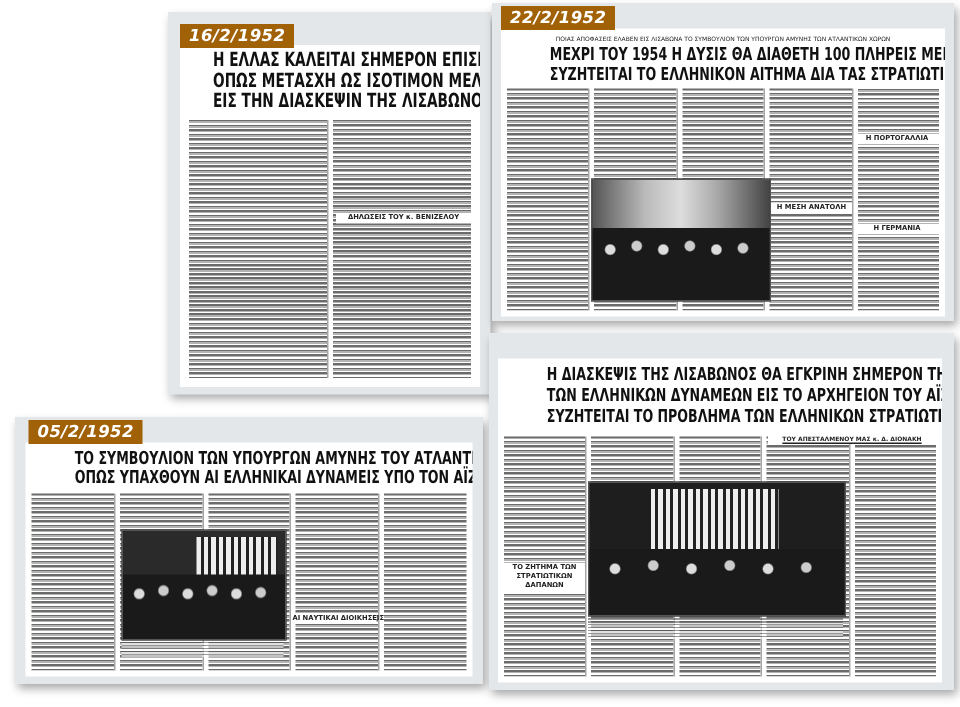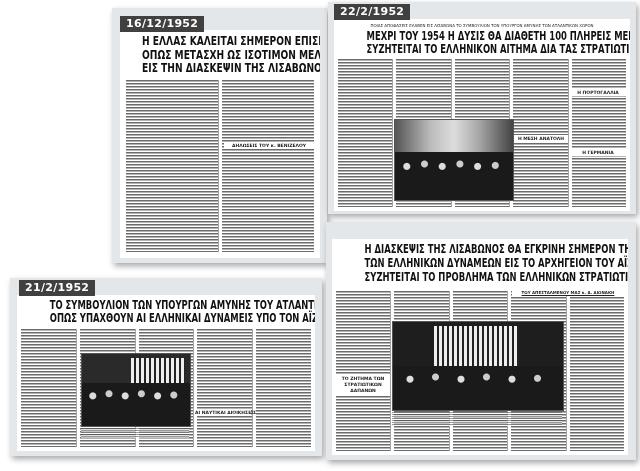--- a/index.html
+++ b/index.html
@@ -1,19 +1,19 @@
 <!DOCTYPE html>
 <html><head>
 <meta charset="utf-8">
 <style>
   html,body{margin:0;padding:0;}
   body{width:640px;height:471px;background:#ffffff;position:relative;overflow:hidden;font-family:"Liberation Sans",sans-serif;}
   .frame{position:absolute;background:#e4e7ea;box-shadow:2px 3px 6px rgba(0,0,0,0.35);}
   .clip{position:absolute;background:#ffffff;overflow:hidden;}
-  .date{position:absolute;background:#404040;color:#fff;font-family:"DejaVu Sans",sans-serif;font-weight:bold;font-size:11px;line-height:16px;padding:0 6px;letter-spacing:0.3px;}
+  .date{position:absolute;background:#a16207;color:#fff;font-family:"DejaVu Sans",sans-serif;font-weight:bold;font-size:11px;line-height:16px;padding:0 6px;letter-spacing:0.3px;font-style:italic;}
   .head{font-family:"DejaVu Sans Condensed","DejaVu Sans",sans-serif;font-weight:bold;color:#111;text-align:center;line-height:1.05;transform:scaleX(0.78);transform-origin:center top;white-space:nowrap;}
   .kicker{font-family:"DejaVu Sans",sans-serif;font-size:4px;color:#222;text-align:center;white-space:nowrap;}
   .cols{position:absolute;display:flex;gap:3px;}
   .col{flex:1;border-right:1px solid #888;background:
       repeating-linear-gradient(180deg,#3a3a3a 0 1px,#9a9a9a 1px 2px,#ffffff 2px 3px);
       opacity:0.75;}
   .col:last-child{border-right:none;}
   .photo{position:absolute;background:#2a2a2a;border:1px solid #555;}
   .photo .wall{position:absolute;left:0;right:0;top:0;height:45%;background:linear-gradient(90deg,#555,#bbb 30%,#ddd 50%,#aaa 70%,#444);}
   .photo .people{position:absolute;left:0;right:0;bottom:0;height:60%;background:
@@ -37,21 +37,21 @@
       <div class="head" style="font-size:13px;">Η ΕΛΛΑΣ ΚΑΛΕΙΤΑΙ ΣΗΜΕΡΟΝ ΕΠΙΣΗΜΩΣ</div>
       <div class="head" style="font-size:13px;">ΟΠΩΣ ΜΕΤΑΣΧΗ ΩΣ ΙΣΟΤΙΜΟΝ ΜΕΛΟΣ</div>
       <div class="head" style="font-size:13px;">ΕΙΣ ΤΗΝ ΔΙΑΣΚΕΨΙΝ ΤΗΣ ΛΙΣΑΒΩΝΟΣ</div>
     </div>
     <div class="cols" style="left:6px;right:6px;top:50px;bottom:6px;">
       <div class="col"></div>
       <div class="col"></div>
     </div>
     <div class="subhead" style="left:104px;right:6px;top:112px;">ΔΗΛΩΣΕΙΣ ΤΟΥ κ. ΒΕΝΙΖΕΛΟΥ</div>
   </div>
-  <div class="date" style="left:8px;top:8px;">16/12/1952</div>
+  <div class="date" style="left:8px;top:8px;">16/2/1952</div>
 </div>
 
 <div class="frame" style="left:328px;top:2px;width:308px;height:212px;">
   <div class="clip" style="left:6px;top:17px;width:296px;height:192px;">
     <div class="kicker" style="position:absolute;left:0;right:0;top:4px;">ΠΟΙΑΣ ΑΠΟΦΑΣΕΙΣ ΕΛΑΒΕΝ ΕΙΣ ΛΙΣΑΒΩΝΑ ΤΟ ΣΥΜΒΟΥΛΙΟΝ ΤΩΝ ΥΠΟΥΡΓΩΝ ΑΜΥΝΗΣ ΤΩΝ ΑΤΛΑΝΤΙΚΩΝ ΧΩΡΩΝ</div>
     <div style="position:absolute;left:0;right:0;top:11px;">
       <div class="head" style="font-size:12px;">ΜΕΧΡΙ ΤΟΥ 1954 Η ΔΥΣΙΣ ΘΑ ΔΙΑΘΕΤΗ 100 ΠΛΗΡΕΙΣ ΜΕΡΑΡΧΙΑΣ</div>
       <div class="head" style="font-size:12px;">ΣΥΖΗΤΕΙΤΑΙ ΤΟ ΕΛΛΗΝΙΚΟΝ ΑΙΤΗΜΑ ΔΙΑ ΤΑΣ ΣΤΡΑΤΙΩΤΙΚΑΣ ΔΑΠΑΝΑΣ</div>
     </div>
     <div class="cols" style="left:4px;right:4px;top:40px;bottom:4px;">
@@ -85,21 +85,21 @@
       <div class="col"></div>
       <div class="col"></div>
     </div>
     <div class="photo" style="left:64px;top:58px;width:108px;height:72px;">
       <div class="flags" style="left:45%;right:5%;"></div>
       <div class="people"></div>
     </div>
     <div class="caption" style="left:64px;top:133px;width:108px;height:10px;"></div>
     <div class="subhead" style="left:178px;width:56px;top:114px;">ΑΙ ΝΑΥΤΙΚΑΙ ΔΙΟΙΚΗΣΕΙΣ</div>
   </div>
-  <div class="date" style="left:9px;top:2px;">21/2/1952</div>
+  <div class="date" style="left:9px;top:2px;">05/2/1952</div>
 </div>
 
 <div class="frame" style="left:326px;top:222px;width:310px;height:238px;">
   <div class="clip" style="left:6px;top:17px;width:296px;height:216px;">
     <div style="position:absolute;left:0;right:0;top:4px;">
       <div class="head" style="font-size:12px;line-height:1.15;">Η ΔΙΑΣΚΕΨΙΣ ΤΗΣ ΛΙΣΑΒΩΝΟΣ ΘΑ ΕΓΚΡΙΝΗ ΣΗΜΕΡΟΝ ΤΗΝ ΕΝΤΑΞΙΝ</div>
       <div class="head" style="font-size:12px;line-height:1.15;">ΤΩΝ ΕΛΛΗΝΙΚΩΝ ΔΥΝΑΜΕΩΝ ΕΙΣ ΤΟ ΑΡΧΗΓΕΙΟΝ ΤΟΥ ΑΪΖΕΝΧΑΟΥΕΡ</div>
       <div class="head" style="font-size:12px;line-height:1.15;">ΣΥΖΗΤΕΙΤΑΙ ΤΟ ΠΡΟΒΛΗΜΑ ΤΩΝ ΕΛΛΗΝΙΚΩΝ ΣΤΡΑΤΙΩΤΙΚΩΝ ΔΑΠΑΝΩΝ</div>
     </div>
     <div class="cols" style="left:4px;right:4px;top:52px;bottom:4px;">

